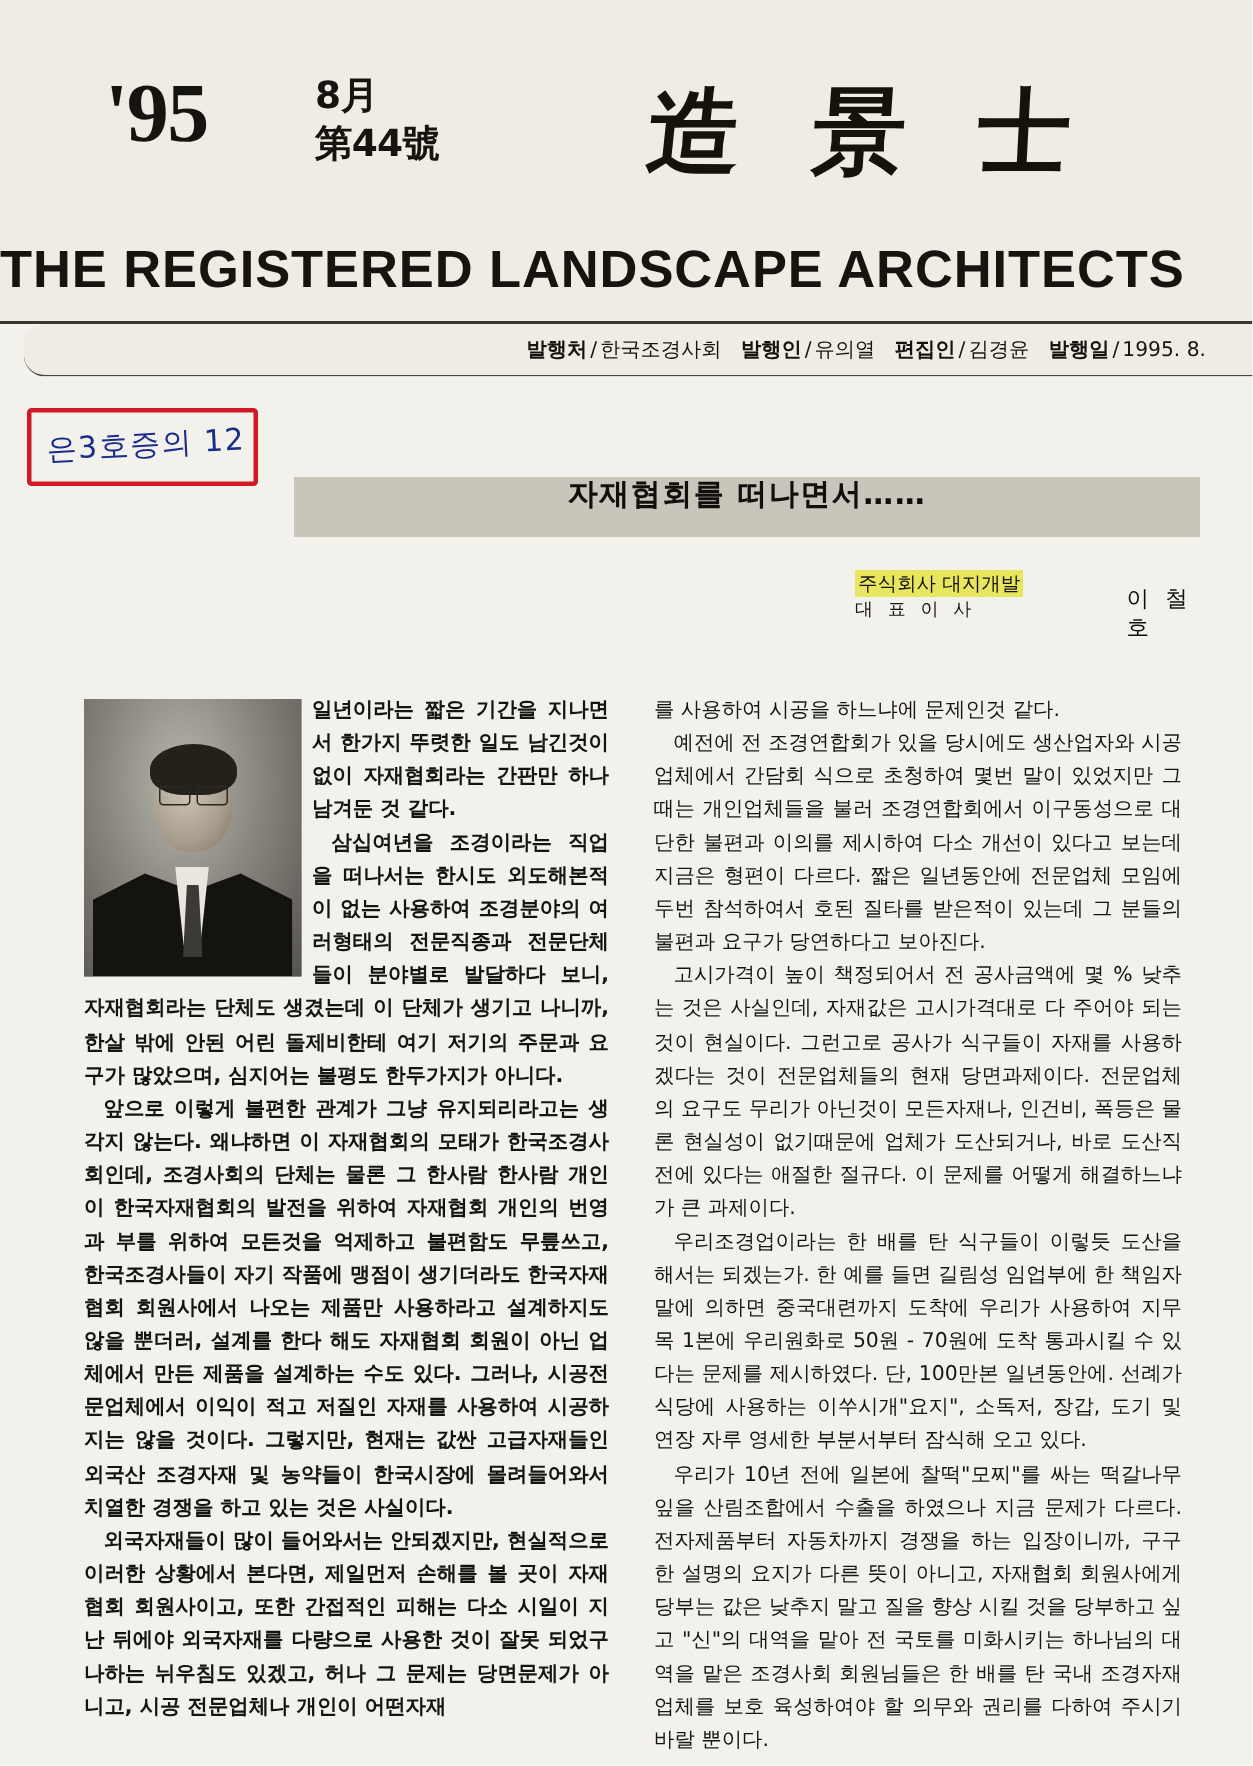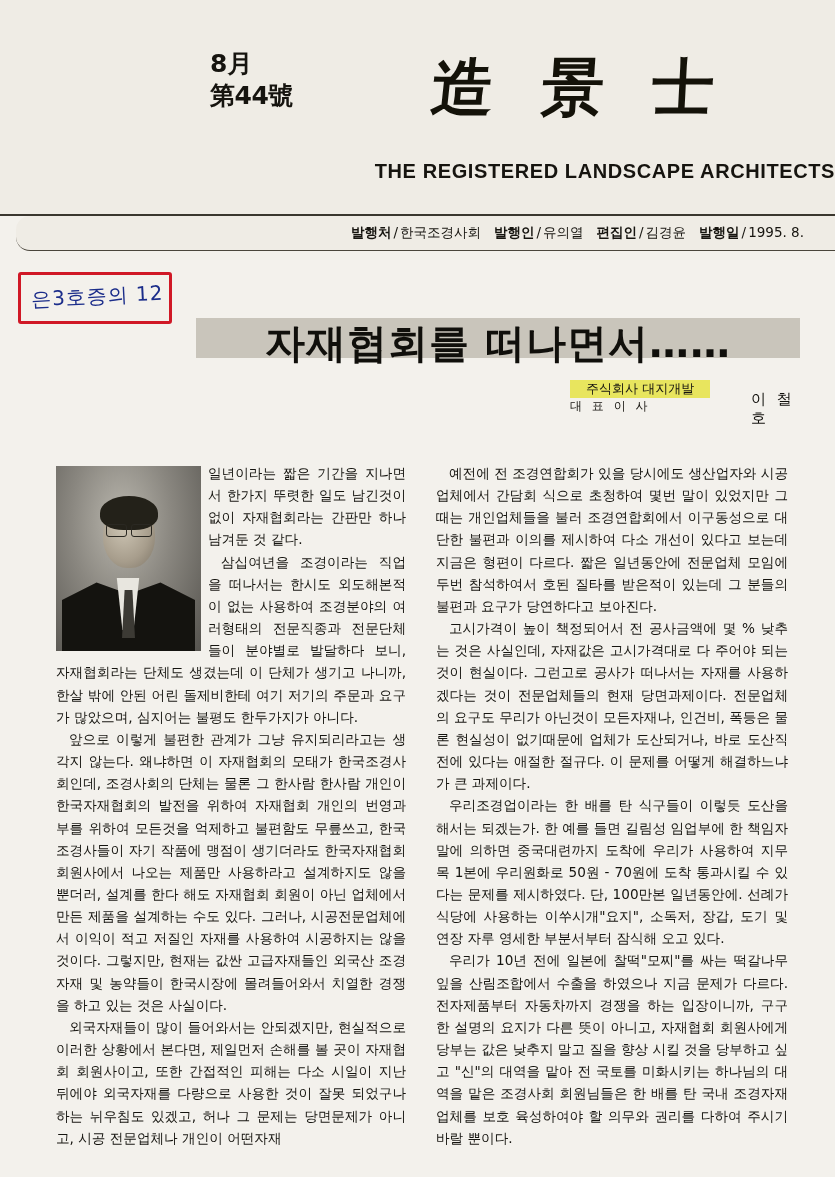--- a/index.html
+++ b/index.html
@@ -60,23 +60,23 @@
     color: #141209;
   }
   .hj1 { left: 2px;   top: 8px; transform: skewX(-6deg); }
   .hj2 { left: 112px; top: 8px; transform: skewX(-4deg); }
   .hj3 { left: 222px; top: 8px; transform: skewX(-3deg); }
 
   .eng-title {
     position: absolute;
     left: 0; top: 160px;
     width: 835px;
-    text-align: right;
+    text-align: left;
     font-family: "Liberation Sans", sans-serif;
-    font-size: 20px;
+    font-size: 35px;
     font-weight: bold;
     letter-spacing: 0.6px;
     color: #16140f;
   }
 
   
   .pubbar {
     position: absolute;
     left: 16px; top: 216px;
     width: 835px;
@@ -125,40 +125,40 @@
     width: 604px;
     height: 40px;
     background: #c9c5bb;
   }
   .headline {
     position: absolute;
     left: 196px; top: 316px;
     width: 604px;
     text-align: center;
     font-family: "DejaVu Sans", sans-serif;
-    font-size: 40px;
+    font-size: 20px;
     font-weight: bold;
     color: #100f0b;
     letter-spacing: 1px;
   }
 
   
   .byline {
     position: absolute;
     left: 570px; top: 380px;
     width: 230px;
     height: 40px;
   }
   .byline-company {
     position: absolute;
     left: 0; top: 0;
     font-size: 13px;
     color: #16140f;
     background: #e8e55e;
-    padding: 0 16px;
+    padding: 0 2px;
     font-family: "DejaVu Sans", sans-serif;
   }
   .byline-role {
     position: absolute;
     left: 0; top: 18px;
     font-size: 12px;
     color: #16140f;
     letter-spacing: 3px;
     font-family: "DejaVu Sans", sans-serif;
   }
@@ -203,38 +203,39 @@
     position: absolute;
     top: 462px;
     font-family: "DejaVu Sans", sans-serif;
     font-size: 13.6px;
     line-height: 1.63;
     color: #15140f;
     text-align: justify;
     text-justify: inter-character;
     word-break: break-all;
   }
-  .col-left  { left: 56px;  width: 350px; }
+  .col-left  { left: 56px;  width: 350px; font-weight: bold; }
   .col-right { left: 436px; width: 352px; }
   .col p { margin: 0; text-indent: 13px; }
   .col p.first { text-indent: 0; }
 
   
   .wrap-spacer {
     float: left;
     width: 152px;
     height: 192px;
   }
 </style>
 </head>
 <body>
 
 <div class="page">
 
   <div class="masthead">
+    <div class="year">'95</div>
 
     <div class="issue">
       <div>8月</div>
       <div>第44號</div>
     </div>
 
     <div class="hanja-title">
       <span class="hj1">造</span>
       <span class="hj2">景</span>
       <span class="hj3">士</span>
@@ -277,19 +278,20 @@
 
   <div class="col col-left">
     <div class="wrap-spacer"></div>
     <p class="first">일년이라는 짧은 기간을 지나면서 한가지 뚜렷한 일도 남긴것이 없이 자재협회라는 간판만 하나 남겨둔 것 같다.</p>
     <p>삼십여년을 조경이라는 직업을 떠나서는 한시도 외도해본적이 없는 사용하여 조경분야의 여러형태의 전문직종과 전문단체들이 분야별로 발달하다 보니, 자재협회라는 단체도 생겼는데 이 단체가 생기고 나니까, 한살 밖에 안된 어린 돌제비한테 여기 저기의 주문과 요구가 많았으며, 심지어는 불평도 한두가지가 아니다.</p>
     <p>앞으로 이렇게 불편한 관계가 그냥 유지되리라고는 생각지 않는다. 왜냐하면 이 자재협회의 모태가 한국조경사회인데, 조경사회의 단체는 물론 그 한사람 한사람 개인이 한국자재협회의 발전을 위하여 자재협회 개인의 번영과 부를 위하여 모든것을 억제하고 불편함도 무릎쓰고, 한국조경사들이 자기 작품에 맹점이 생기더라도 한국자재협회 회원사에서 나오는 제품만 사용하라고 설계하지도 않을 뿐더러, 설계를 한다 해도 자재협회 회원이 아닌 업체에서 만든 제품을 설계하는 수도 있다. 그러나, 시공전문업체에서 이익이 적고 저질인 자재를 사용하여 시공하지는 않을 것이다. 그렇지만, 현재는 값싼 고급자재들인 외국산 조경자재 및 농약들이 한국시장에 몰려들어와서 치열한 경쟁을 하고 있는 것은 사실이다.</p>
     <p>외국자재들이 많이 들어와서는 안되겠지만, 현실적으로 이러한 상황에서 본다면, 제일먼저 손해를 볼 곳이 자재협회 회원사이고, 또한 간접적인 피해는 다소 시일이 지난 뒤에야 외국자재를 다량으로 사용한 것이 잘못 되었구나하는 뉘우침도 있겠고, 허나 그 문제는 당면문제가 아니고, 시공 전문업체나 개인이 어떤자재</p>
   </div>
 
   <div class="col col-right">
+    <p class="first">를 사용하여 시공을 하느냐에 문제인것 같다.</p>
     <p>예전에 전 조경연합회가 있을 당시에도 생산업자와 시공업체에서 간담회 식으로 초청하여 몇번 말이 있었지만 그때는 개인업체들을 불러 조경연합회에서 이구동성으로 대단한 불편과 이의를 제시하여 다소 개선이 있다고 보는데 지금은 형편이 다르다. 짧은 일년동안에 전문업체 모임에 두번 참석하여서 호된 질타를 받은적이 있는데 그 분들의 불편과 요구가 당연하다고 보아진다.</p>
-    <p>고시가격이 높이 책정되어서 전 공사금액에 몇 % 낮추는 것은 사실인데, 자재값은 고시가격대로 다 주어야 되는 것이 현실이다. 그런고로 공사가 떠나서는 자재를 사용하겠다는 것이 전문업체들의 현재 당면과제이다. 전문업체의 요구도 무리가 아닌것이 모든자재나, 인건비, 폭등은 물론 현실성이 없기때문에 업체가 도산되거나, 바로 도산직전에 있다는 애절한 절규다. 이 문제를 어떻게 해결하느냐가 큰 과제이다.</p>
+    <p>고시가격이 높이 책정되어서 전 공사금액에 몇 % 낮추는 것은 사실인데, 자재값은 고시가격대로 다 주어야 되는 것이 현실이다. 그런고로 공사가 식구들이 자재를 사용하겠다는 것이 전문업체들의 현재 당면과제이다. 전문업체의 요구도 무리가 아닌것이 모든자재나, 인건비, 폭등은 물론 현실성이 없기때문에 업체가 도산되거나, 바로 도산직전에 있다는 애절한 절규다. 이 문제를 어떻게 해결하느냐가 큰 과제이다.</p>
     <p>우리조경업이라는 한 배를 탄 식구들이 이렇듯 도산을 해서는 되겠는가. 한 예를 들면 길림성 임업부에 한 책임자 말에 의하면 중국대련까지 도착에 우리가 사용하여 지무목 1본에 우리원화로 50원 - 70원에 도착 통과시킬 수 있다는 문제를 제시하였다. 단, 100만본 일년동안에. 선례가 식당에 사용하는 이쑤시개"요지", 소독저, 장갑, 도기 및 연장 자루 영세한 부분서부터 잠식해 오고 있다.</p>
     <p>우리가 10년 전에 일본에 찰떡"모찌"를 싸는 떡갈나무 잎을 산림조합에서 수출을 하였으나 지금 문제가 다르다. 전자제품부터 자동차까지 경쟁을 하는 입장이니까, 구구한 설명의 요지가 다른 뜻이 아니고, 자재협회 회원사에게 당부는 값은 낮추지 말고 질을 향상 시킬 것을 당부하고 싶고 "신"의 대역을 맡아 전 국토를 미화시키는 하나님의 대역을 맡은 조경사회 회원님들은 한 배를 탄 국내 조경자재업체를 보호 육성하여야 할 의무와 권리를 다하여 주시기 바랄 뿐이다.</p>
   </div>
 
 </div>
 
 </body></html>

